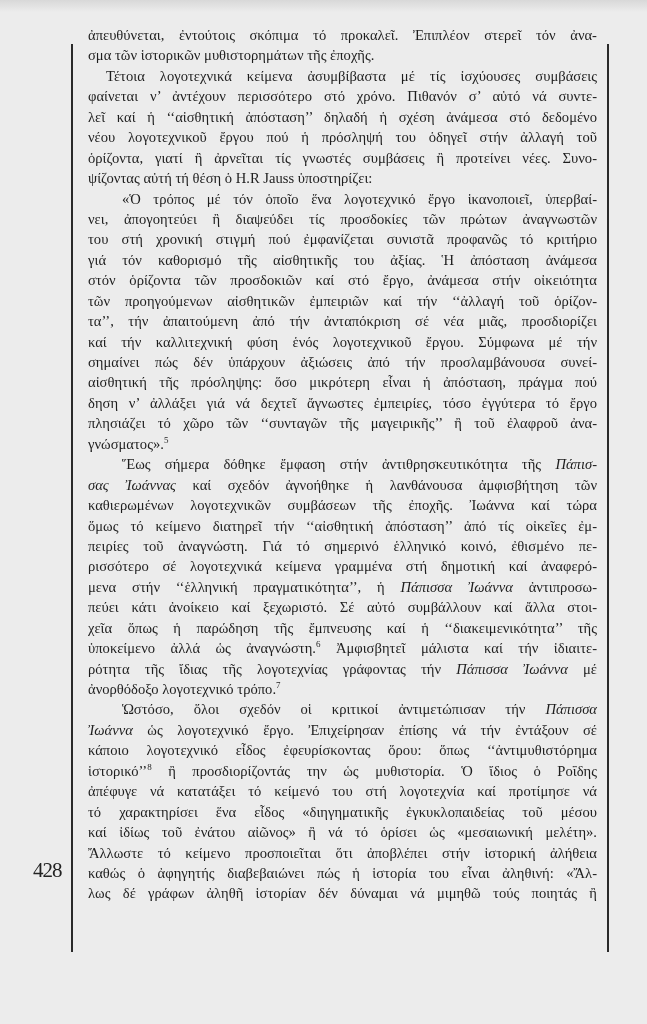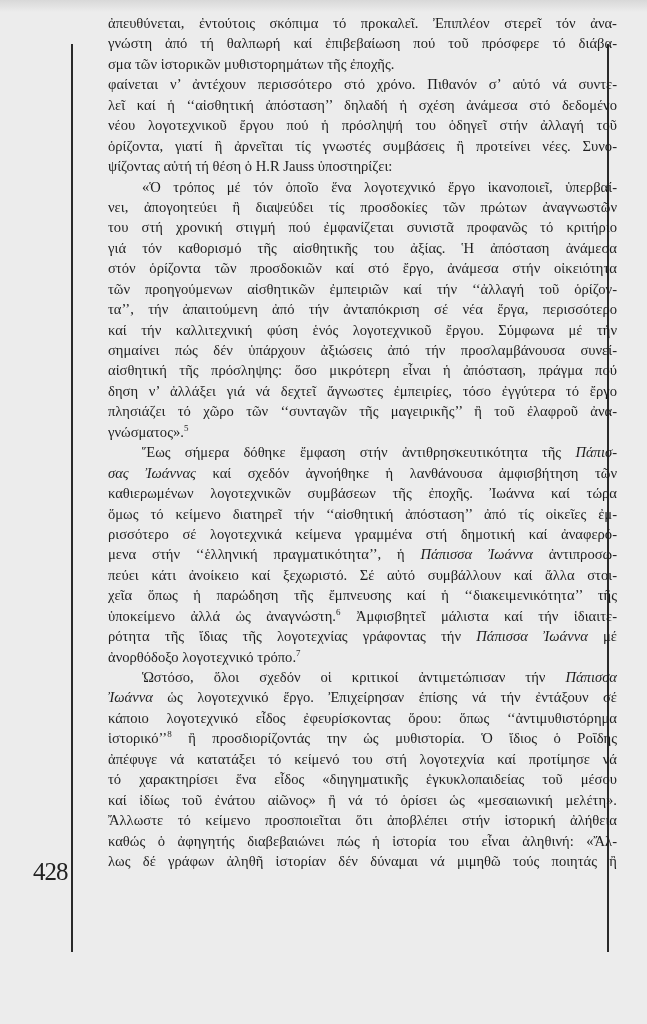--- a/index.html
+++ b/index.html
@@ -17,70 +17,70 @@
     .rule-left {
       position: absolute; left: 71px; top: 44px; width: 2px; height: 908px;
       background: #2a2a2a;
     }
     .rule-right {
       position: absolute; left: 607px; top: 44px; width: 2px; height: 908px;
       background: #2a2a2a;
     }
     .page-number {
       position: absolute; left: 33px; top: 858px;
-      font-size: 25px; font-family: "Liberation Serif", serif; letter-spacing: -1px;
+      font-size: 21px; font-family: "Liberation Serif", serif; letter-spacing: -1px;
       color: #222;
     }
     .text-block {
-      position: absolute; left: 88px; top: 13px; width: 509px;
+      position: absolute; left: 88px; top: 25px; width: 509px;
       font-size: 14.6px; line-height: 20.45px;
       text-align: justify;
-      margin-left: 20px;
     }
     .line { display: block; white-space: nowrap; height: 20.45px; text-align-last: justify; text-align: justify; }
     .line.last { text-align-last: left; }
     .indent { padding-left: 18px; }
     .indent2 { padding-left: 34px; }
     .it { font-style: italic; }
     sup { font-size: 9px; line-height: 0; vertical-align: 6px; }
   </style>
 </head>
 <body>
 
 <div class="top-shadow"></div>
 <div class="rule-left"></div>
 <div class="rule-right"></div>
 <div class="page-number">428</div>
 
 <div class="text-block" id="text-block">
     <span class="line"><span>ἀπευθύνεται, ἐντούτοις σκόπιμα τό προκαλεῖ. Ἐπιπλέον στερεῖ τόν ἀνα-</span></span>
-    <span class="line"><span>γνώστη ἀπό τή θαλπωρή καί ἐπιβεβαίωση πού τοῦ πρόσφερε τό διάβα-</span></span>
     <span class="line last"><span>σμα τῶν ἱστορικῶν μυθιστορημάτων τῆς ἐποχῆς.</span></span>
+    <span class="line indent"><span>Τέτοια λογοτεχνικά κείμενα ἀσυμβίβαστα μέ τίς ἰσχύουσες συμβάσεις</span></span>
     <span class="line"><span>φαίνεται ν’ ἀντέχουν περισσότερο στό χρόνο. Πιθανόν σ’ αὐτό νά συντε-</span></span>
     <span class="line"><span>λεῖ καί ἡ ‘‘αἰσθητική ἀπόσταση’’ δηλαδή ἡ σχέση ἀνάμεσα στό δεδομένο</span></span>
     <span class="line"><span>νέου λογοτεχνικοῦ ἔργου πού ἡ πρόσληψή του ὁδηγεῖ στήν ἀλλαγή τοῦ</span></span>
     <span class="line"><span>ὁρίζοντα, γιατί ἢ ἀρνεῖται τίς γνωστές συμβάσεις ἢ προτείνει νέες. Συνο-</span></span>
     <span class="line last"><span>ψίζοντας αὐτή τή θέση ὁ H.R Jauss ὑποστηρίζει:</span></span>
     <span class="line indent2"><span>«Ὁ τρόπος μέ τόν ὁποῖο ἕνα λογοτεχνικό ἔργο ἱκανοποιεῖ, ὑπερβαί-</span></span>
     <span class="line"><span>νει, ἀπογοητεύει ἢ διαψεύδει τίς προσδοκίες τῶν πρώτων ἀναγνωστῶν</span></span>
     <span class="line"><span>του στή χρονική στιγμή πού ἐμφανίζεται συνιστᾶ προφανῶς τό κριτήριο</span></span>
     <span class="line"><span>γιά τόν καθορισμό τῆς αἰσθητικῆς του ἀξίας. Ἡ ἀπόσταση ἀνάμεσα</span></span>
     <span class="line"><span>στόν ὁρίζοντα τῶν προσδοκιῶν καί στό ἔργο, ἀνάμεσα στήν οἰκειότητα</span></span>
     <span class="line"><span>τῶν προηγούμενων αἰσθητικῶν ἐμπειριῶν καί τήν ‘‘ἀλλαγή τοῦ ὁρίζον-</span></span>
-    <span class="line"><span>τα’’, τήν ἀπαιτούμενη ἀπό τήν ἀνταπόκριση σέ νέα ἔργα, περισσότερο</span></span>
+    <span class="line"><span>τα’’, τήν ἀπαιτούμενη ἀπό τήν ἀνταπόκριση σέ νέα μιᾶς, προσδιορίζει</span></span>
     <span class="line"><span>καί τήν καλλιτεχνική φύση ἑνός λογοτεχνικοῦ ἔργου. Σύμφωνα μέ τήν</span></span>
     <span class="line"><span>σημαίνει πώς δέν ὑπάρχουν ἀξιώσεις ἀπό τήν προσλαμβάνουσα συνεί-</span></span>
     <span class="line"><span>αἰσθητική τῆς πρόσληψης: ὅσο μικρότερη εἶναι ἡ ἀπόσταση, πράγμα πού</span></span>
     <span class="line"><span>δηση ν’ ἀλλάξει γιά νά δεχτεῖ ἄγνωστες ἐμπειρίες, τόσο ἐγγύτερα τό ἔργο</span></span>
     <span class="line"><span>πλησιάζει τό χῶρο τῶν ‘‘συνταγῶν τῆς μαγειρικῆς’’ ἢ τοῦ ἐλαφροῦ ἀνα-</span></span>
     <span class="line last"><span>γνώσματος».</span><sup>5</sup></span>
     <span class="line indent2"><span>Ἕως σήμερα δόθηκε ἔμφαση στήν ἀντιθρησκευτικότητα τῆς </span><span class="it">Πάπισ-</span></span>
     <span class="line"><span class="it">σας Ἰωάννας</span><span> καί σχεδόν ἀγνοήθηκε ἡ λανθάνουσα ἀμφισβήτηση τῶν</span></span>
     <span class="line"><span>καθιερωμένων λογοτεχνικῶν συμβάσεων τῆς ἐποχῆς. Ἰωάννα καί τώρα</span></span>
     <span class="line"><span>ὅμως τό κείμενο διατηρεῖ τήν ‘‘αἰσθητική ἀπόσταση’’ ἀπό τίς οἰκεῖες ἐμ-</span></span>
+    <span class="line"><span>πειρίες τοῦ ἀναγνώστη. Γιά τό σημερινό ἑλληνικό κοινό, ἐθισμένο πε-</span></span>
     <span class="line"><span>ρισσότερο σέ λογοτεχνικά κείμενα γραμμένα στή δημοτική καί ἀναφερό-</span></span>
     <span class="line"><span>μενα στήν ‘‘ἑλληνική πραγματικότητα’’, ἡ </span><span class="it">Πάπισσα Ἰωάννα</span><span> ἀντιπροσω-</span></span>
     <span class="line"><span>πεύει κάτι ἀνοίκειο καί ξεχωριστό. Σέ αὐτό συμβάλλουν καί ἄλλα στοι-</span></span>
     <span class="line"><span>χεῖα ὅπως ἡ παρώδηση τῆς ἔμπνευσης καί ἡ ‘‘διακειμενικότητα’’ τῆς</span></span>
     <span class="line"><span>ὑποκείμενο ἀλλά ὡς ἀναγνώστη.</span><sup>6</sup><span> Ἀμφισβητεῖ μάλιστα καί τήν ἰδιαιτε-</span></span>
     <span class="line"><span>ρότητα τῆς ἴδιας τῆς λογοτεχνίας γράφοντας τήν </span><span class="it">Πάπισσα Ἰωάννα</span><span> μέ</span></span>
     <span class="line last"><span>ἀνορθόδοξο λογοτεχνικό τρόπο.</span><sup>7</sup></span>
     <span class="line indent2"><span>Ὡστόσο, ὅλοι σχεδόν οἱ κριτικοί ἀντιμετώπισαν τήν </span><span class="it">Πάπισσα</span></span>
     <span class="line"><span class="it">Ἰωάννα</span><span> ὡς λογοτεχνικό ἔργο. Ἐπιχείρησαν ἐπίσης νά  τήν ἐντάξουν σέ</span></span>
     <span class="line"><span>κάποιο λογοτεχνικό εἶδος ἐφευρίσκοντας ὅρου: ὅπως ‘‘ἀντιμυθιστόρημα</span></span>

